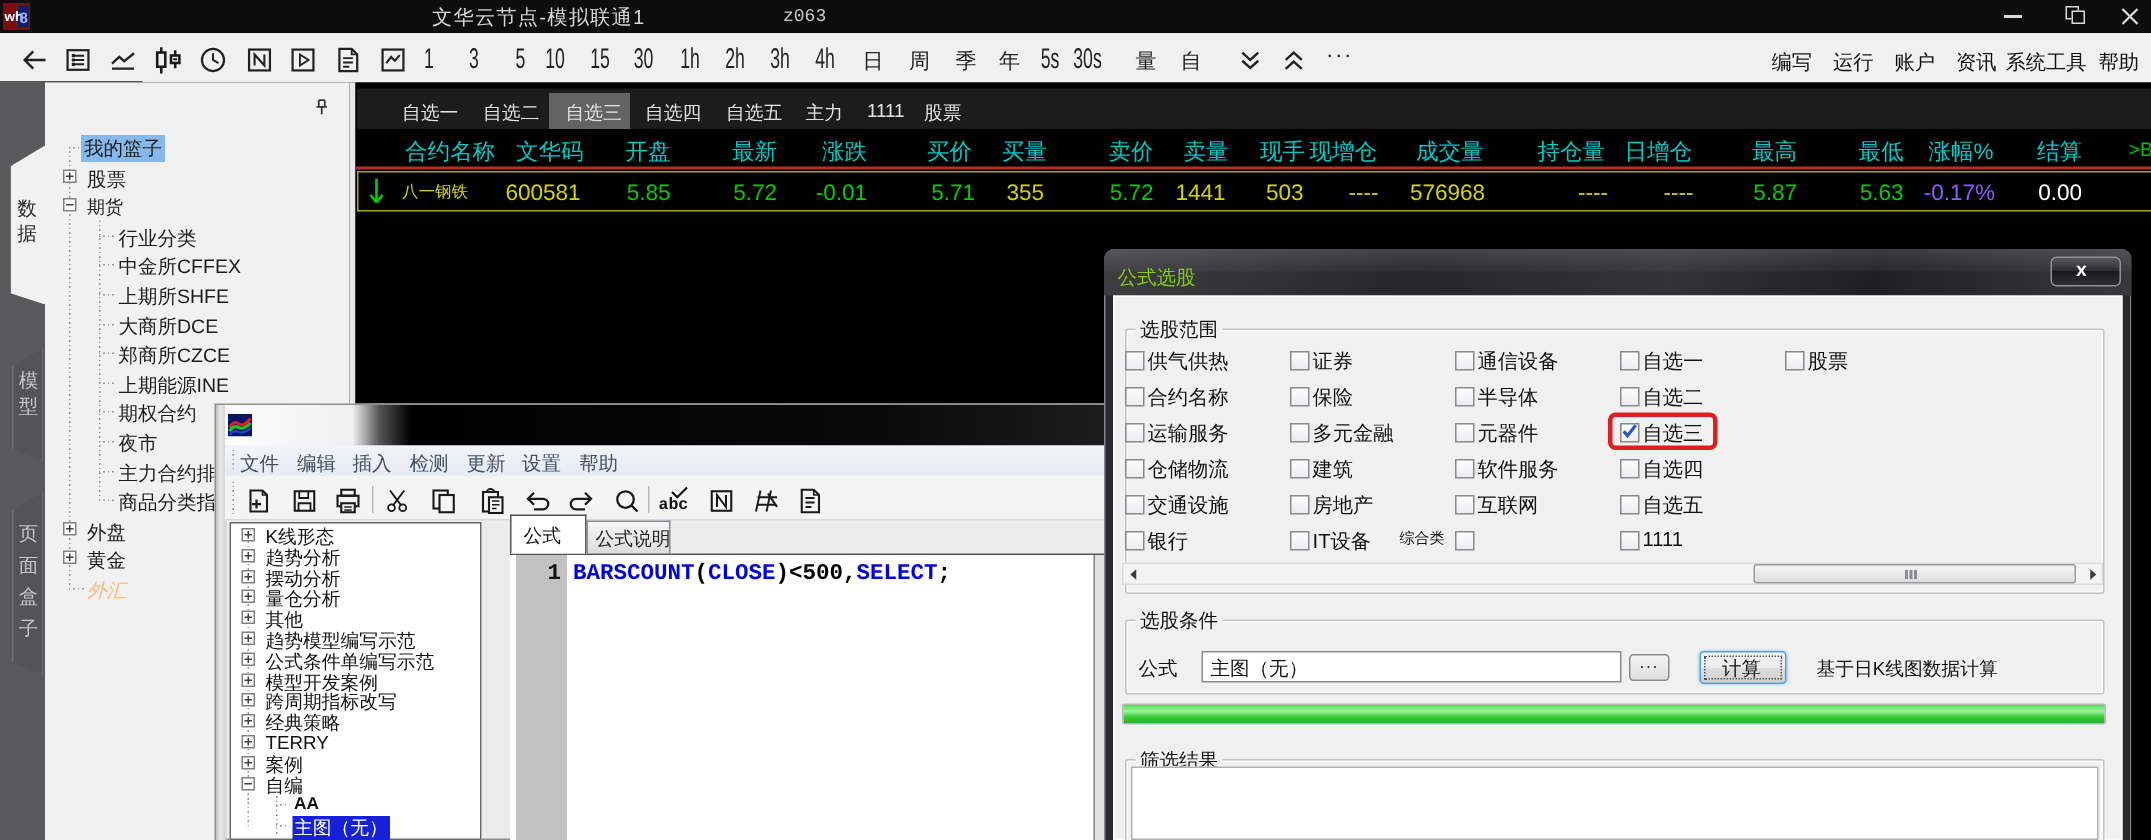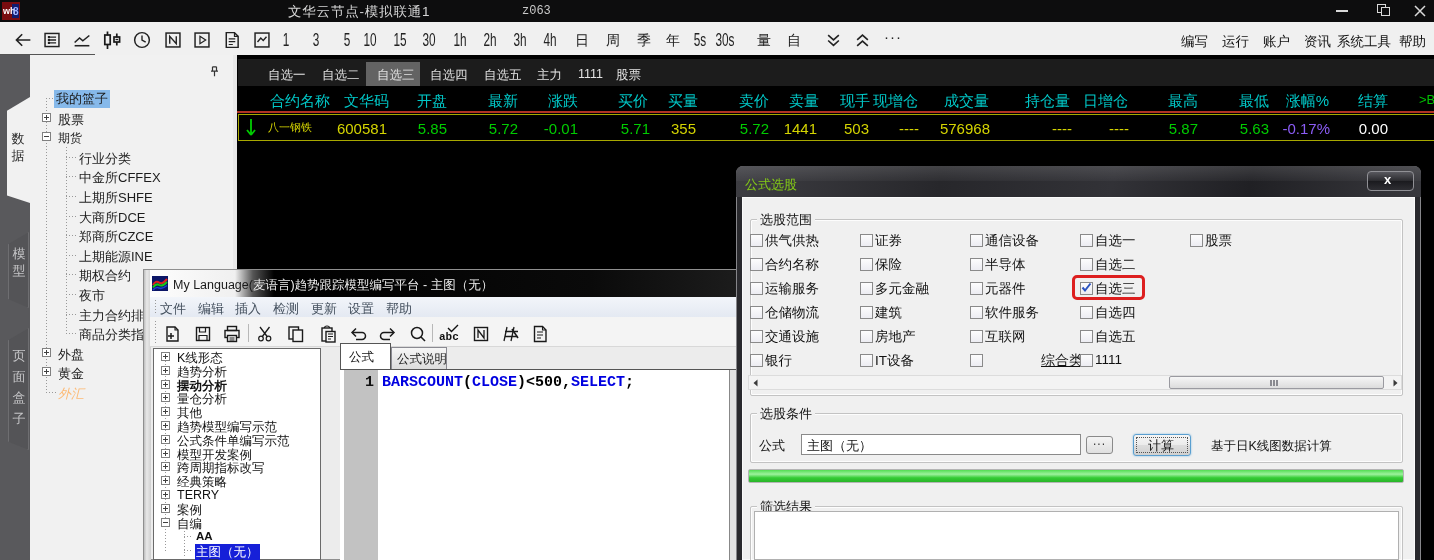--- a/index.html
+++ b/index.html
@@ -251,21 +251,20 @@
 
 <div class="abs" style="left:143px;top:269px;width:594px;height:291px;background:#ececec;border:1px solid #8f8f8f;"></div>
 <div class="abs" style="left:144px;top:270px;width:7px;height:290px;background:linear-gradient(90deg,#bfbfbf,#e8e8e8 40%,#d0d0d0);"></div>
 <div class="abs" style="left:150px;top:270px;width:587px;height:27px;background:linear-gradient(90deg,#fdfdfd 0px,#f0f0f0 85px,#555 103px,#000 124px,#0a0a0a 75%,#1c1c1c 100%);"></div>
 <svg class="abs" style="left:152px;top:276px" width="16" height="15">
       <rect width="16" height="15" fill="#0b1566"></rect>
       <path d="M1 9 Q4 4 7 6.5 T15 3" stroke="#e02020" stroke-width="2" fill="none"></path>
       <path d="M1 11.5 Q4 7 7 9 T15 6" stroke="#18c818" stroke-width="2" fill="none"></path>
       <path d="M1 14 Q4 10.5 7 12 T15 9.5" stroke="#2040d0" stroke-width="1.6" fill="none"></path>
     </svg>
-<div class="abs tl" style="left:173px;top:277px;font-size:12.5px;"><span style="color:#1a1a1a;">My Language(</span><span style="color:#ededed;">麦语言)趋势跟踪模型编写平台 - 主图（无）</span></div>
 <div class="abs" style="left:150px;top:297px;width:587px;height:20px;background:linear-gradient(180deg,#f2f5fa,#e4e9f2);"></div>
 <div class="abs" style="left:150px;top:317px;width:587px;height:30px;background:#f4f4f4;border-bottom:1px solid #d8d8d8;"></div>
 
 <div class="abs tl" style="left:160px;top:300px;font-size:13px;color:#44505e;">文件</div>
 <div class="abs tl" style="left:198px;top:300px;font-size:13px;color:#44505e;">编辑</div>
 <div class="abs tl" style="left:235px;top:300px;font-size:13px;color:#44505e;">插入</div>
 <div class="abs tl" style="left:273px;top:300px;font-size:13px;color:#44505e;">检测</div>
 <div class="abs tl" style="left:311px;top:300px;font-size:13px;color:#44505e;">更新</div>
 <div class="abs tl" style="left:348px;top:300px;font-size:13px;color:#44505e;">设置</div>
 <div class="abs tl" style="left:386px;top:300px;font-size:13px;color:#44505e;">帮助</div>
@@ -338,21 +337,21 @@
     <div class="abs" style="left:163px;top:356px;width:5px;height:1px;background:#404040;"></div>
     <div class="abs" style="left:165px;top:354px;width:1px;height:5px;background:#404040;"></div>
 <div class="abs tl" style="left:177px;top:350px;font-size:12.5px;color:#111;">K线形态</div>
 <div class="abs" style="left:161px;top:366px;width:9px;height:9px;border:1px solid #808080;background:#fff;"></div>
     <div class="abs" style="left:163px;top:370px;width:5px;height:1px;background:#404040;"></div>
     <div class="abs" style="left:165px;top:368px;width:1px;height:5px;background:#404040;"></div>
 <div class="abs tl" style="left:177px;top:364px;font-size:12.5px;color:#111;">趋势分析</div>
 <div class="abs" style="left:161px;top:380px;width:9px;height:9px;border:1px solid #808080;background:#fff;"></div>
     <div class="abs" style="left:163px;top:384px;width:5px;height:1px;background:#404040;"></div>
     <div class="abs" style="left:165px;top:382px;width:1px;height:5px;background:#404040;"></div>
-<div class="abs tl" style="left:177px;top:378px;font-size:12.5px;color:#111;font-weight:bold;">摆动分析</div>
+<div class="abs tl" style="left:177px;top:378px;font-size:12.5px;color:#111;">摆动分析</div>
 <div class="abs" style="left:161px;top:393px;width:9px;height:9px;border:1px solid #808080;background:#fff;"></div>
     <div class="abs" style="left:163px;top:397px;width:5px;height:1px;background:#404040;"></div>
     <div class="abs" style="left:165px;top:395px;width:1px;height:5px;background:#404040;"></div>
 <div class="abs tl" style="left:177px;top:391px;font-size:12.5px;color:#111;">量仓分析</div>
 <div class="abs" style="left:161px;top:407px;width:9px;height:9px;border:1px solid #808080;background:#fff;"></div>
     <div class="abs" style="left:163px;top:411px;width:5px;height:1px;background:#404040;"></div>
     <div class="abs" style="left:165px;top:409px;width:1px;height:5px;background:#404040;"></div>
 <div class="abs tl" style="left:177px;top:405px;font-size:12.5px;color:#111;">其他</div>
 <div class="abs" style="left:161px;top:421px;width:9px;height:9px;border:1px solid #808080;background:#fff;"></div>
     <div class="abs" style="left:163px;top:425px;width:5px;height:1px;background:#404040;"></div>
@@ -455,21 +454,21 @@
     <div class="abs tl" style="left:875px;top:328px;font-size:13.5px;color:#111;">房地产</div>
 <div class="abs" style="left:970px;top:329.5px;width:13px;height:13px;background:linear-gradient(180deg,#fdfdfd,#ececf2);border:1px solid #8a8a8a;"></div>
     <div class="abs tl" style="left:985px;top:328px;font-size:13.5px;color:#111;">互联网</div>
 <div class="abs" style="left:1080px;top:329.5px;width:13px;height:13px;background:linear-gradient(180deg,#fdfdfd,#ececf2);border:1px solid #8a8a8a;"></div>
     <div class="abs tl" style="left:1095px;top:328px;font-size:13.5px;color:#111;">自选五</div>
 <div class="abs" style="left:750px;top:353.5px;width:13px;height:13px;background:linear-gradient(180deg,#fdfdfd,#ececf2);border:1px solid #8a8a8a;"></div>
     <div class="abs tl" style="left:765px;top:352px;font-size:13.5px;color:#111;">银行</div>
 <div class="abs" style="left:860px;top:353.5px;width:13px;height:13px;background:linear-gradient(180deg,#fdfdfd,#ececf2);border:1px solid #8a8a8a;"></div>
     <div class="abs tl" style="left:875px;top:352px;font-size:13.5px;color:#111;">IT设备</div>
 <div class="abs" style="left:970px;top:353.5px;width:13px;height:13px;background:linear-gradient(180deg,#fdfdfd,#ececf2);border:1px solid #8a8a8a;"></div>
-    <div class="abs tl" style="left:1041px;top:352px;font-size:14px;color:#111;text-decoration:underline;">综合类</div>
+    <div class="abs tl" style="left:933px;top:352px;font-size:10px;color:#111;">综合类</div>
 <div class="abs" style="left:1080px;top:353.5px;width:13px;height:13px;background:linear-gradient(180deg,#fdfdfd,#ececf2);border:1px solid #8a8a8a;"></div>
     <div class="abs tl" style="left:1095px;top:352px;font-size:13.5px;color:#111;">1111</div>
 <div class="abs" style="left:1072px;top:275px;width:73px;height:25px;border:3px solid #dd1f1f;border-radius:5px;"></div>
 
 <div class="abs" style="left:748px;top:375px;width:654px;height:15px;background:#f3f3f3;border:1px solid #dcdcdc;"></div>
 <svg class="abs" style="left:752px;top:379px" width="7" height="8" viewBox="0 0 7 8">
       <path d="M5.5 0.5 L1.5 4 L5.5 7.5 Z" fill="#3a3a3a"></path>
     </svg>
 <svg class="abs" style="left:1392px;top:379px" width="7" height="8" viewBox="0 0 7 8">
       <path d="M1.5 0.5 L5.5 4 L1.5 7.5 Z" fill="#3a3a3a"></path>

